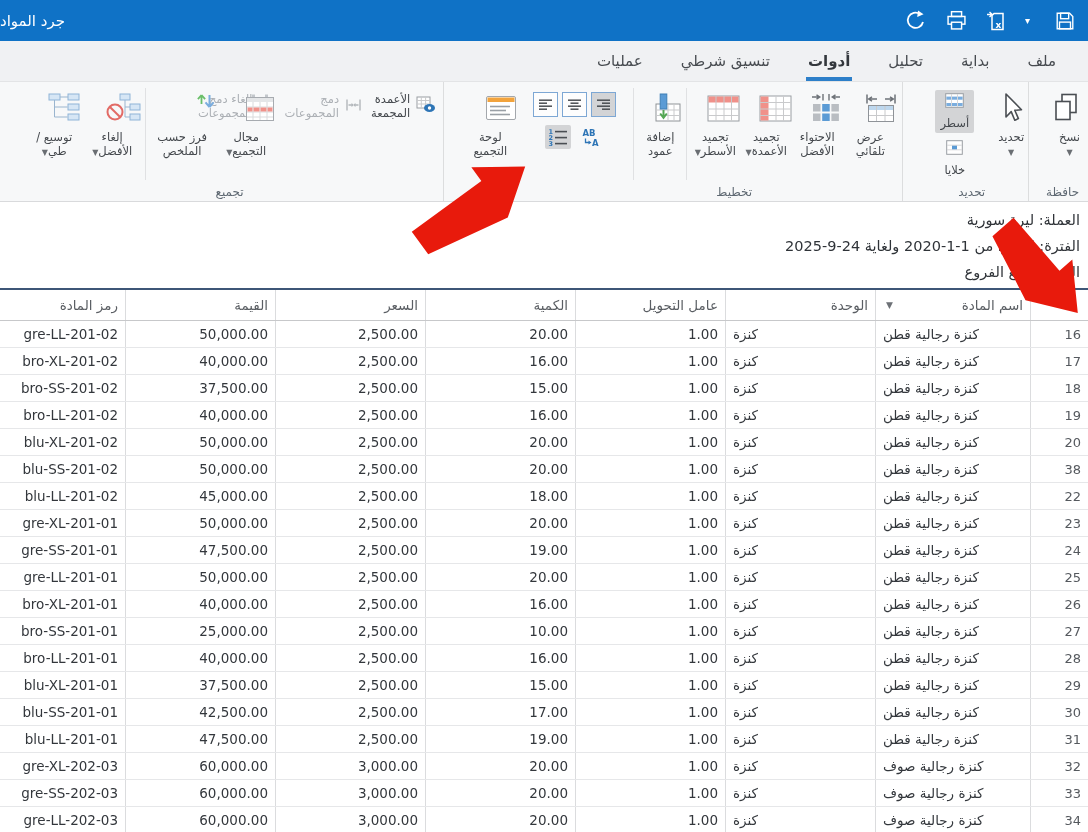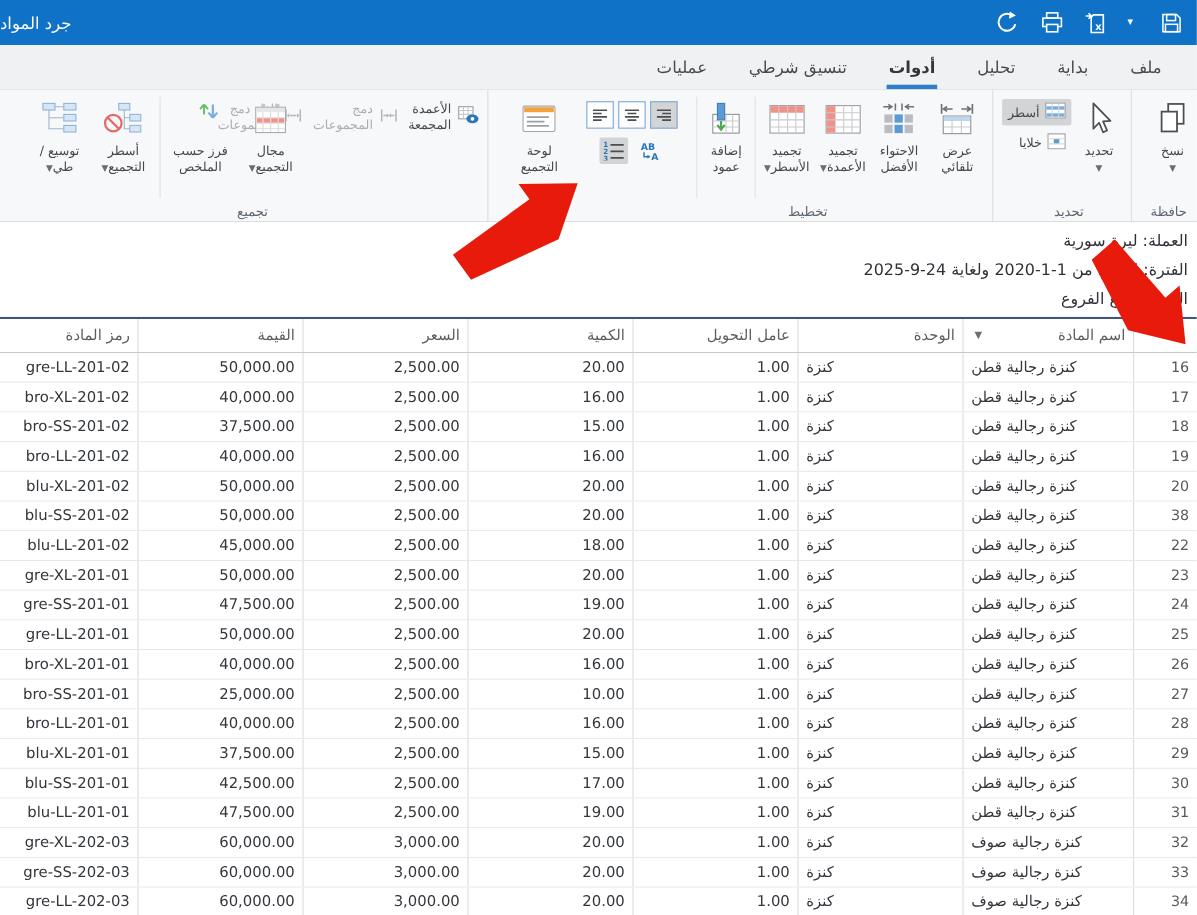--- a/index.html
+++ b/index.html
@@ -18,30 +18,30 @@
   .tab{display:flex;align-items:center;font-size:15px;color:#474b50;cursor:pointer;position:relative;padding:0 2px;}
   .tab.active{font-weight:bold;color:#33373c;}
   .tab.active::after{content:"";position:absolute;left:0;right:0;bottom:0;height:4px;background:#2d7fc9;}
   
   .ribbon{position:absolute;left:0;top:82px;width:1088px;height:120px;background:#f7f8f9;
     border-bottom:1px solid #d9dadc;direction:rtl;display:flex;box-sizing:border-box;padding:0 4px;}
   .rgroup{position:relative;height:100%;border-left:1px solid #dcddde;display:flex;
     align-items:flex-start;padding:4px 4px 20px 4px;box-sizing:border-box;}
   .rgroup:last-child{border-left:none;}
   .glabel{position:absolute;bottom:2px;left:12px;right:0;text-align:center;font-size:12px;color:#5e6872;}
-  .rbtn{display:flex;flex-direction:column;align-items:center;justify-content:flex-start;
+  .rbtn{display:flex;flex-direction:column;align-items:flex-start;justify-content:flex-start;
     cursor:pointer;padding-top:3px;height:90px;box-sizing:border-box;}
   .ricon{height:38px;display:flex;align-items:center;justify-content:center;}
   .rlabel{font-size:11.5px;line-height:14px;color:#44484d;text-align:center;margin-top:3px;}
   .caret{font-size:8px;color:#6a6e73;}
   .disabled .rlabel{color:#abafb4;}
   .vsep{width:1px;background:#e0e1e3;height:92px;margin:2px 3px 0 3px;}
   .tstack{display:flex;flex-direction:column;gap:4px;padding-top:4px;}
   .tog{display:flex;align-items:center;gap:5px;padding:3px 5px;border-radius:2px;cursor:pointer;
-    font-size:11.5px;color:#44484d;}
+    font-size:11.5px;color:#44484d;flex-direction:column;}
   .tog.active{background:#d3d4d6;}
   .sstack{display:flex;flex-direction:row;gap:3px;padding-top:4px;width:162px;}
   .srow{display:flex;align-items:center;gap:6px;font-size:11.5px;color:#44484d;cursor:pointer;padding:2px 3px;}
   .srow.disabled{color:#abafb4;}
   .midstack{display:flex;flex-direction:column;align-items:center;gap:8px;width:112px;padding-top:6px;}
   .alignrow{display:flex;direction:ltr;gap:4px;}
   .abtn{width:23px;height:23px;border:1px solid #7da7d4;background:#fdfdfd;display:flex;
     align-items:center;justify-content:center;cursor:pointer;}
   .abtn.active{background:#d3d4d6;}
   .smallrow{display:flex;direction:ltr;gap:6px;}
@@ -398,21 +398,21 @@
           <g fill="#d6e6f5" stroke="#8fb4d8">
               <rect x="14" y="2" width="10" height="6"></rect>
               <rect x="24" y="12" width="10" height="6"></rect>
               <rect x="24" y="22" width="10" height="6"></rect>
             </g>
           <path d="M19 8 v17 h5 M19 15 h5" stroke="#9ab5cf" fill="none"></path>
           <circle cx="9" cy="20" r="7.5" fill="none" stroke="#e26b66" stroke-width="2"></circle>
           <line x1="3.7" y1="14.7" x2="14.3" y2="25.3" stroke="#e26b66" stroke-width="2"></line>
         </svg>
       </span>
-      <span class="rlabel"><span>أسطر التجميع</span><span class="caret">▼</span></span>
+      <span class="rlabel"><span>إلغاء الأفضل</span><span class="caret">▼</span></span>
     </div>
     <div class="rbtn" style="width:56px">
       <span class="ricon">
         <svg width="36" height="32" viewBox="0 0 36 32">
           <g fill="#d6e6f5" stroke="#8fb4d8">
               <rect x="3" y="2" width="11" height="6"></rect>
               <rect x="22" y="2" width="11" height="6"></rect>
               <rect x="22" y="12" width="11" height="6"></rect>
               <rect x="22" y="22" width="11" height="6"></rect>
             </g>

